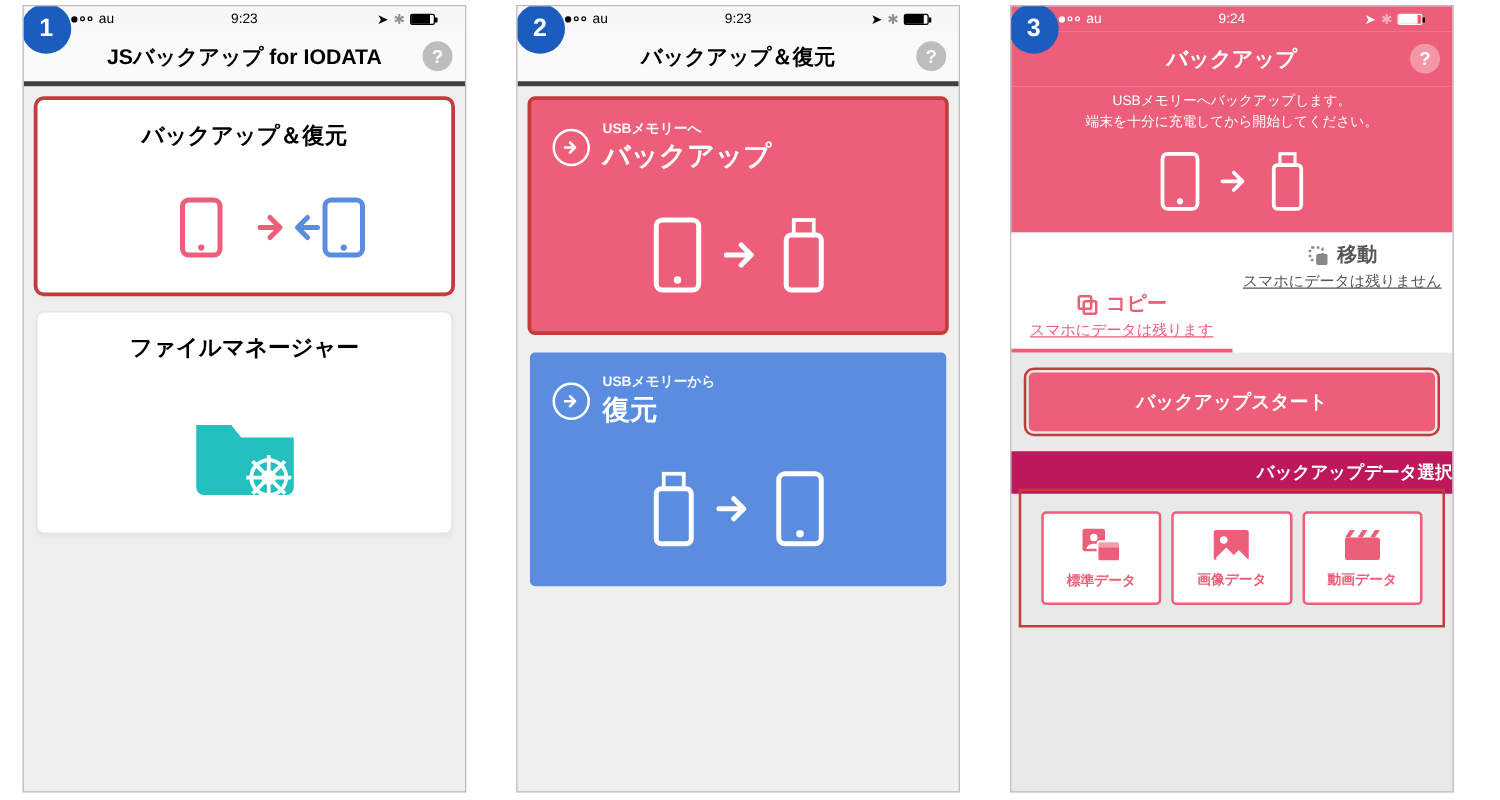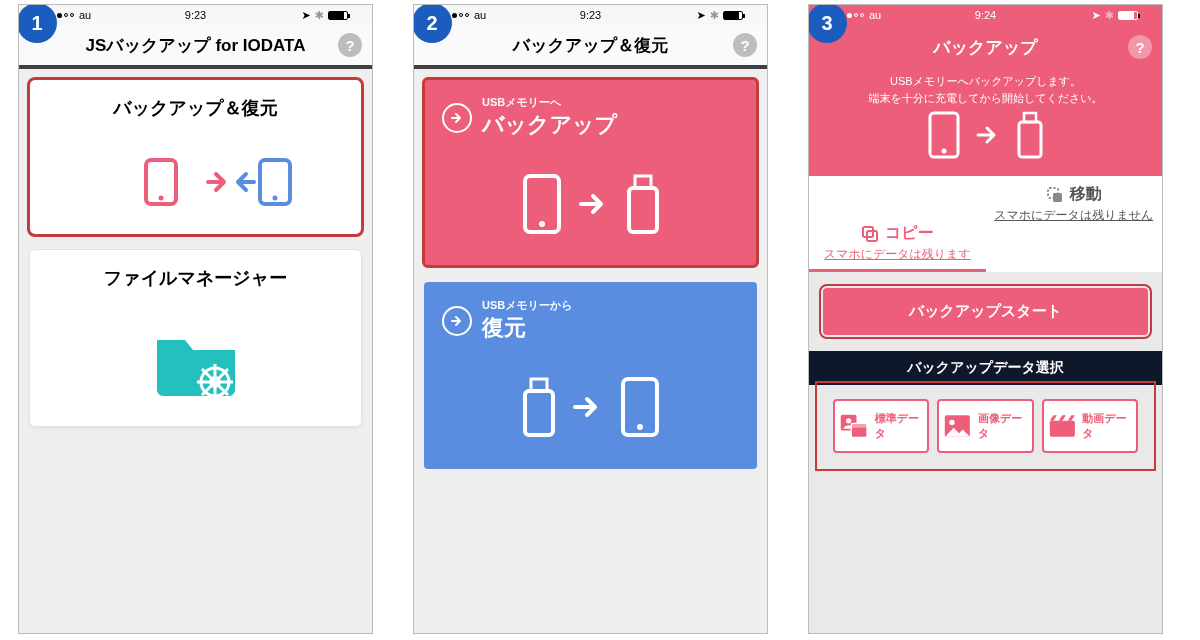--- a/index.html
+++ b/index.html
@@ -60,33 +60,33 @@
   .action-card{ border-radius:4px; color:#fff; padding:16px 18px 22px; margin-bottom:16px;}
   .action-card.pink{ background:#ed5e7a;}
   .action-card.blue{ background:#5a8de0;}
   .action-head{ display:flex; align-items:center; gap:10px; margin-bottom:14px;}
   .circ-arrow{ width:30px;height:30px;border:2px solid #fff;border-radius:50%;
     display:flex;align-items:center;justify-content:center;}
   .action-head .txt small{ display:block; font-size:11px; opacity:.95; font-weight:600;}
   .action-head .txt .big{ font-size:22px; font-weight:700; }
   
   .hdr3{ background:#ed5e7a; color:#fff; text-align:center; padding:4px 10px 16px;}
-  .hdr3 .msg{ font-size:11px; line-height:1.5; text-align:center;}
+  .hdr3 .msg{ font-size:11px; line-height:1.5; margin-bottom:10px;text-align:center;}
   .tabs{ background:#fff; display:flex; }
   .tab{ flex:1; padding:8px 0 6px; text-align:center; }
   .tab .tl{ font-size:16px; font-weight:700; display:flex;align-items:center;justify-content:center;gap:6px;}
   .tab .sub{ font-size:12px; margin-top:2px;text-decoration:underline;}
   .tab.active{ color:#ed5e7a; border-bottom:3px solid #ed5e7a;margin-top:39px;}
   .tab.inactive{ color:#555; }
   .start-btn{ margin:16px 14px; background:#ed5e7a; color:#fff; border-radius:4px;
     text-align:center; padding:14px 12px; font-size:15px; font-weight:700;}
-  .section-label{ background:#0f172a; color:#fff; text-align:center; padding:8px 0; font-size:14px; font-weight:700;}
+  .section-label{ background:#be185d; color:#fff; text-align:right; padding:8px 0; font-size:14px; font-weight:700;}
   .sel-row{ display:flex; gap:8px; padding:14px; }
   .sel{ flex:1; background:#fff; border:2px solid #ed5e7a; border-radius:4px; color:#ed5e7a;
-    display:flex;align-items:center;justify-content:center; padding:10px 4px; gap:6px;}
+    display:flex;flex-direction:column;align-items:center;justify-content:center; padding:10px 4px; gap:6px;}
   .sel .lbl{ font-size:11px; font-weight:700;}
   .highlight-thin{ outline:2px solid #c33b3b; outline-offset:2px;}
   svg{display:block;}
 </style>
 </head>
 <body>
 
 <div class="phone">
   <div class="step-badge">1</div>
   <div class="status">

